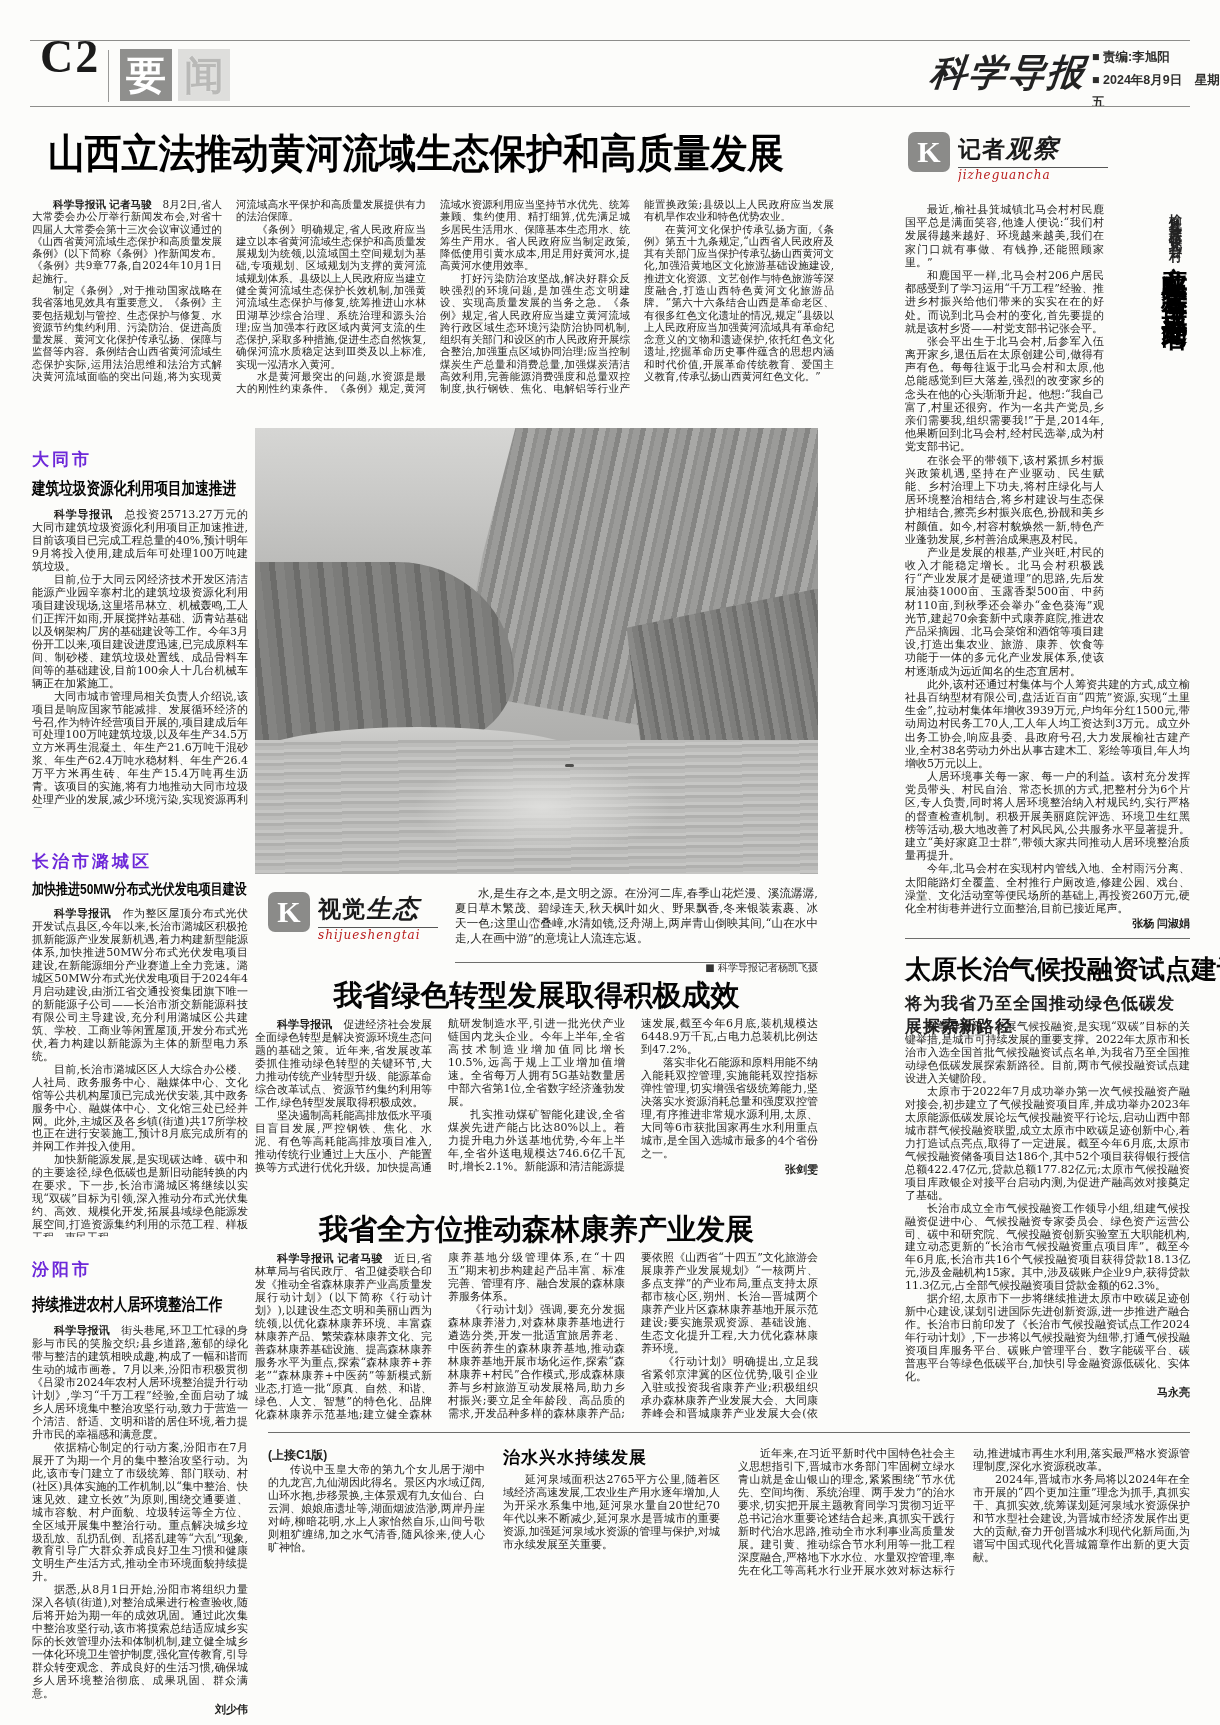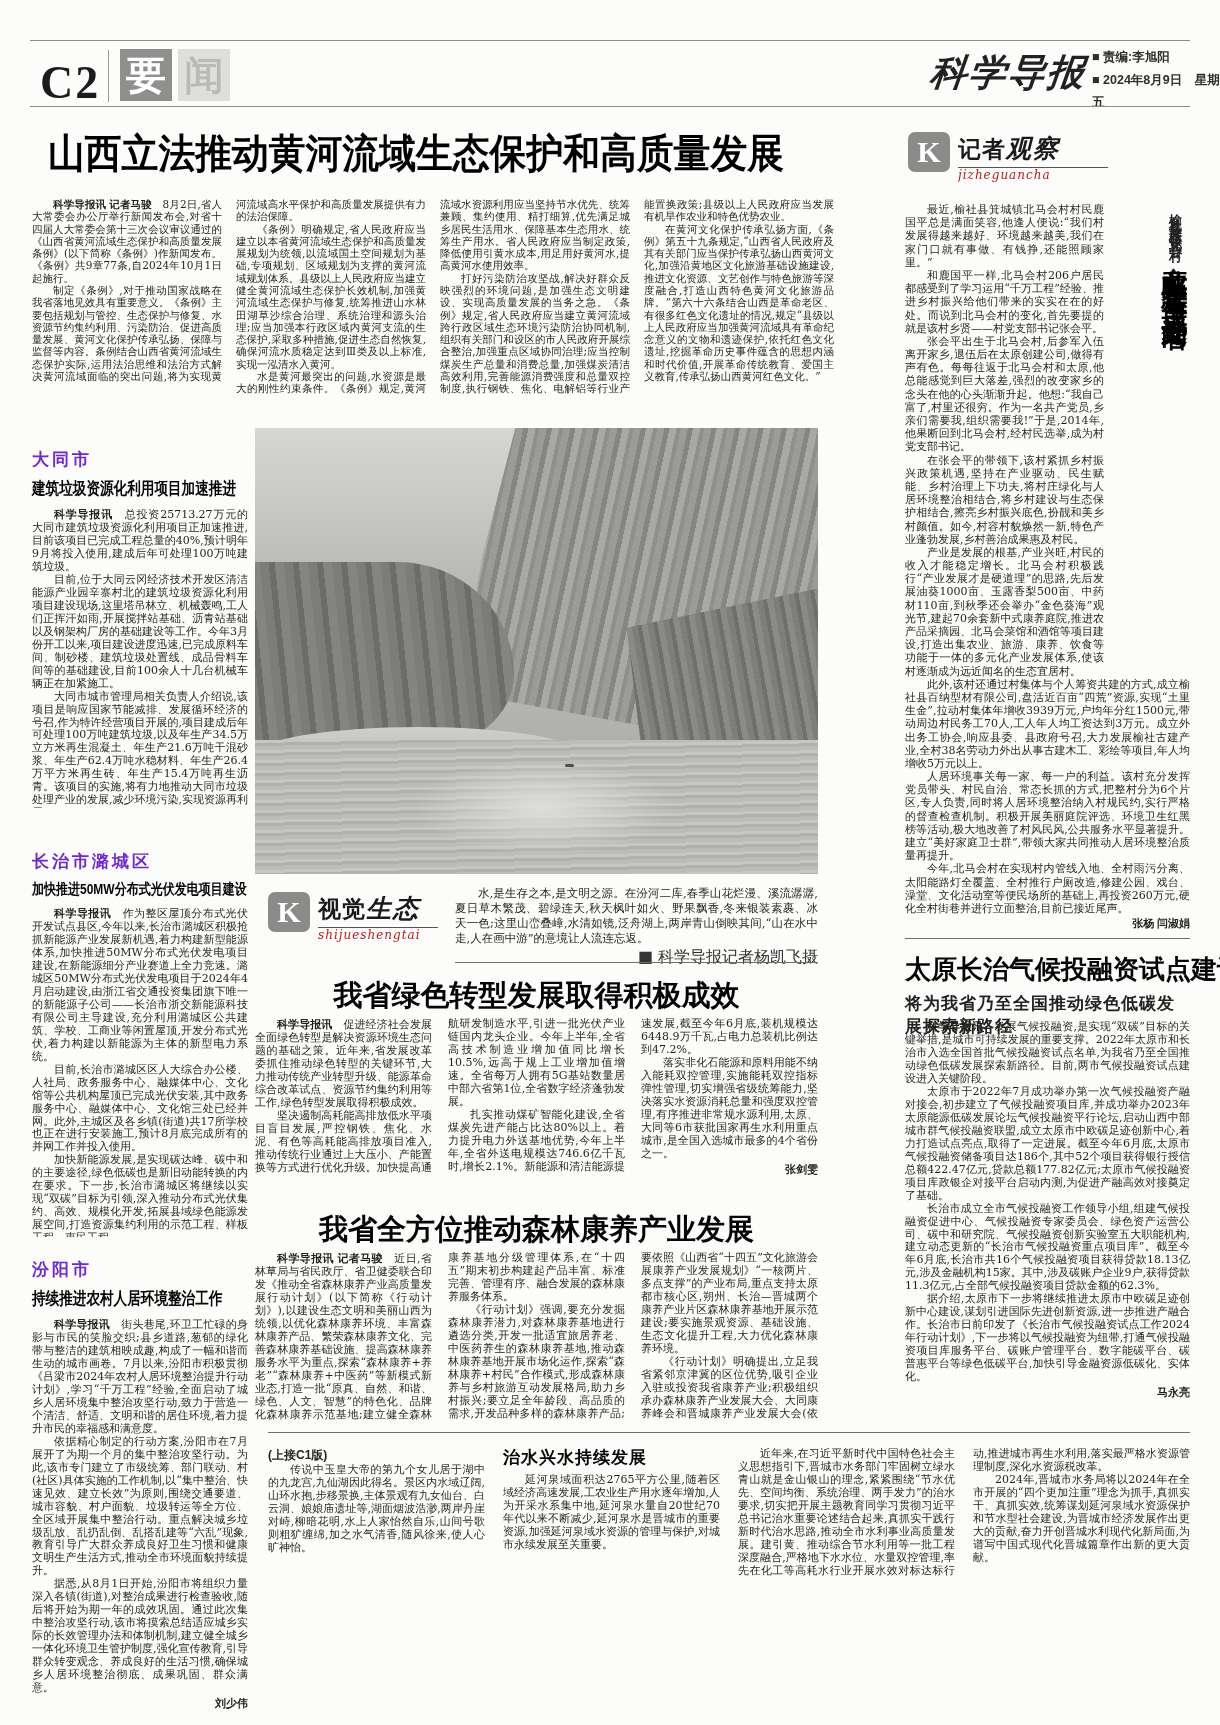--- a/index.html
+++ b/index.html
@@ -69,33 +69,33 @@
          background:linear-gradient(180deg,#cfcfcd,#bdbdbb);border-radius:50% 50% 0 0/90% 90% 0 0;}
   .water{position:absolute;bottom:0;left:0;width:100%;height:30%;
          background:repeating-linear-gradient(179deg,#c6c6c4 0 3px,#b0b0ae 3px 6px,#bcbcba 6px 10px);}
   .glint{position:absolute;bottom:4%;left:28%;width:46%;height:22%;border-radius:50%;
          background:radial-gradient(ellipse at center,#dededc 0%,rgba(222,222,220,0) 70%);}
   .boat{position:absolute;bottom:24%;left:55%;width:9px;height:3px;background:#4e4e4c;border-radius:2px;}
   .photocap{position:absolute;right:16px;bottom:16px;font-family:"Liberation Sans",sans-serif;font-weight:900;
             font-size:31px;color:#141414;letter-spacing:3px;
             text-shadow:-2px -2px 0 #f4f4f2,2px -2px 0 #f4f4f2,-2px 2px 0 #f4f4f2,2px 2px 0 #f4f4f2,0 2px 0 #f4f4f2,0 -2px 0 #f4f4f2,2px 0 0 #f4f4f2,-2px 0 0 #f4f4f2;}
   .capline{font-size:11.5px;line-height:1.3;text-align:justify;color:#1f1f1d;}
-  .capcredit{text-align:right;font-size:16px;color:#333;margin-top:1px;}
+  .capcredit{text-align:right;font-size:10px;color:#333;margin-top:15px;}
 
   .subhead-flow{font-family:"Liberation Sans",sans-serif;font-weight:900;font-size:17px;text-align:left;
                 margin:8px 0 6px 0;letter-spacing:1px;color:#050505;}
   .jump{font-family:"Liberation Sans",sans-serif;font-weight:900;font-size:12px;margin-bottom:2px;}
 </style>
 </head>
 <body>
 
 <div id="page">
 
   <div class="hr" style="left:30px;top:40px;width:1160px;"></div>
-  <div class="abs edition" style="left:40px;top:56px;">C2</div>
+  <div class="abs edition" style="left:40px;top:30px;">C2</div>
   <div class="vr" style="left:108px;top:50px;height:52px;"></div>
   <div class="abs" style="left:120px;top:49px;">
     <span class="secbox b1">要</span><span class="secbox b2">闻</span>
   </div>
   <div class="abs masthead" style="left:930px;top:48px;">科学导报</div>
   <div class="abs hdrinfo" style="left:1092px;top:46px;width:130px;">
     <div>■ 责编:李旭阳</div>
     <div>■ 2024年8月9日　星期五</div>
   </div>
   <div class="hr" style="left:30px;top:106px;width:1160px;"></div>
@@ -161,21 +161,21 @@
       <div>
           <p class="para">目前,长治市潞城区区人大综合办公楼、人社局、政务服务中心、融媒体中心、文化馆等公共机构屋顶已完成光伏安装,其中政务服务中心、融媒体中心、文化馆三处已经并网。此外,主城区及各乡镇(街道)共17所学校也正在进行安装施工,预计8月底完成所有的并网工作并投入使用。</p>
           <p class="para">加快新能源发展,是实现碳达峰、碳中和的主要途径,绿色低碳也是新旧动能转换的内在要求。下一步,长治市潞城区将继续以实现“双碳”目标为引领,深入推动分布式光伏集约、高效、规模化开发,拓展县域绿色能源发展空间,打造资源集约利用的示范工程、样板工程、惠民工程。</p>
         </div>
 
     </div>
   </div>
 
   <div class="abs" style="left:32px;top:1258px;width:216px;">
     <div class="citylbl">汾阳市</div>
-    <div style="margin-top:6px;"><span class="citytitle">持续推进农村人居环境整治工作</span></div>
+    <div style="margin-top:12px;"><span class="citytitle">持续推进农村人居环境整治工作</span></div>
     <div class="bt clip" style="margin-top:8px;height:400px;">
       <p class="para"><b class="xh">科学导报讯</b><span>　街头巷尾,环卫工忙碌的身影与市民的笑脸交织;县乡道路,葱郁的绿化带与整洁的建筑相映成趣,构成了一幅和谐而生动的城市画卷。7月以来,汾阳市积极贯彻《吕梁市2024年农村人居环境整治提升行动计划》,学习“千万工程”经验,全面启动了城乡人居环境集中整治攻坚行动,致力于营造一个清洁、舒适、文明和谐的居住环境,着力提升市民的幸福感和满意度。</span></p>
       <div>
           <p class="para">依据精心制定的行动方案,汾阳市在7月展开了为期一个月的集中整治攻坚行动。为此,该市专门建立了市级统筹、部门联动、村(社区)具体实施的工作机制,以“集中整治、快速见效、建立长效”为原则,围绕交通要道、城市容貌、村户面貌、垃圾转运等全方位、全区域开展集中整治行动。重点解决城乡垃圾乱放、乱扔乱倒、乱搭乱建等“六乱”现象,教育引导广大群众养成良好卫生习惯和健康文明生产生活方式,推动全市环境面貌持续提升。</p>
           <p class="para">据悉,从8月1日开始,汾阳市将组织力量深入各镇(街道),对整治成果进行检查验收,随后将开始为期一年的成效巩固。通过此次集中整治攻坚行动,该市将摸索总结适应城乡实际的长效管理办法和体制机制,建立健全城乡一体化环境卫生管护制度,强化宣传教育,引导群众转变观念、养成良好的生活习惯,确保城乡人居环境整治彻底、成果巩固、群众满意。</p>
         </div>
       <div class="by">刘少伟</div>
     </div>
   </div>
 

